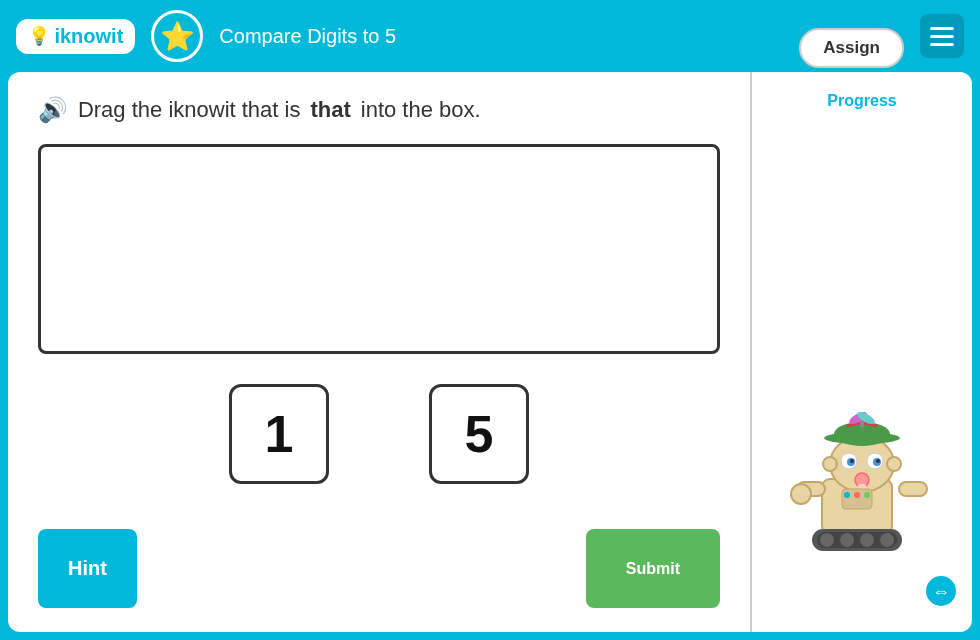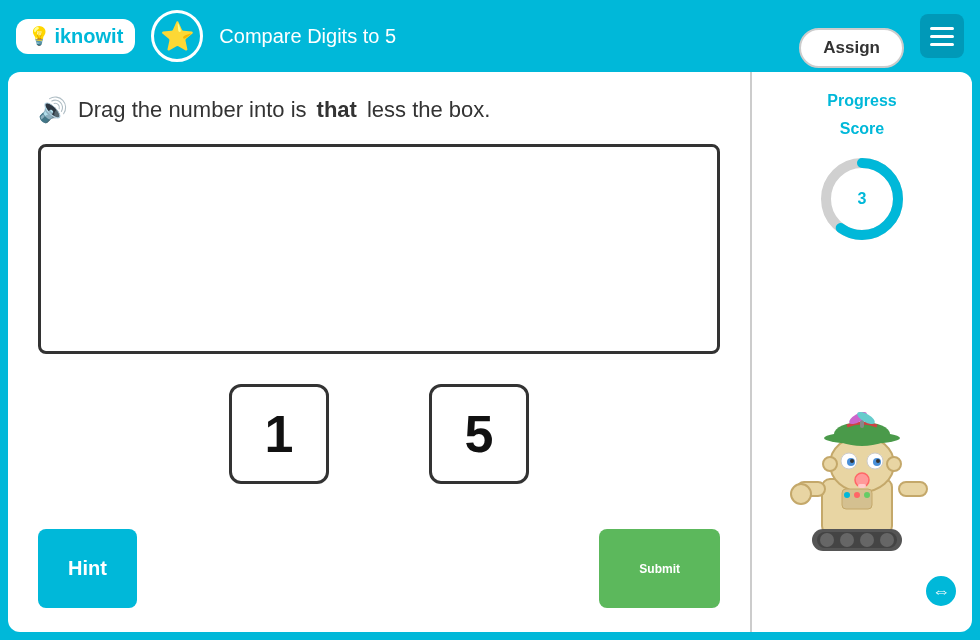--- a/index.html
+++ b/index.html
@@ -182,21 +182,21 @@
       font-weight: bold;
       cursor: pointer;
     }
 
     .submit-btn {
       background: #5cb85c;
       color: white;
       border: none;
       border-radius: 8px;
       padding: 12px 40px;
-      font-size: 12px;
+      font-size: 16px;
       font-weight: bold;
       cursor: pointer;
     }
 
     
     .right-panel {
       width: 220px;
       display: flex;
       flex-direction: column;
       align-items: center;
@@ -288,23 +288,23 @@
       <div class="hamburger-line"></div>
     </button>
   </div>
 
   <div class="main-area">
 
     <div class="left-panel">
 
       <div class="question-text">
         <span class="speaker-icon">🔊</span>
-        <span>Drag the number into is </span>
+        <span>Drag the iknowit that is </span>
           <strong>that</strong>
-          <span> less the box.</span>
+          <span> into the box.</span>
       </div>
 
       <div class="drop-box"></div>
 
       <div class="drag-numbers">
         <div class="drag-number" draggable="true">1</div>
         <div class="drag-number" draggable="true">5</div>
       </div>
 
       <div class="bottom-btns">
@@ -313,30 +313,20 @@
       </div>
 
     </div>
 
     <div class="right-panel">
 
       <div class="progress-section">
         <span class="section-label">Progress</span>
       </div>
 
-      <div class="score-section">
-        <span class="section-label">Score</span>
-        <div class="donut-container">
-          <svg width="90" height="90" viewBox="0 0 90 90">
-            <circle cx="45" cy="45" r="36" fill="none" stroke="#d0d0d0" stroke-width="10"></circle>
-            <circle cx="45" cy="45" r="36" fill="none" stroke="#00b8d9" stroke-width="10" stroke-dasharray="226.2" stroke-dashoffset="90.5" stroke-linecap="round"></circle>
-          </svg>
-          <div class="donut-center">3</div>
-        </div>
-      </div>
 
       <div class="mascot-area">
 
         <svg class="mascot-svg" viewBox="0 0 150 160" xmlns="http://www.w3.org/2000/svg">
 
           <rect x="35" y="75" width="70" height="55" rx="8" fill="#e8d5a3" stroke="#c4a86a" stroke-width="2"></rect>
 
           <ellipse cx="75" cy="60" rx="32" ry="28" fill="#e8d5a3" stroke="#c4a86a" stroke-width="2"></ellipse>
 
           <ellipse cx="75" cy="34" rx="38" ry="6" fill="#4a9a4a"></ellipse>

